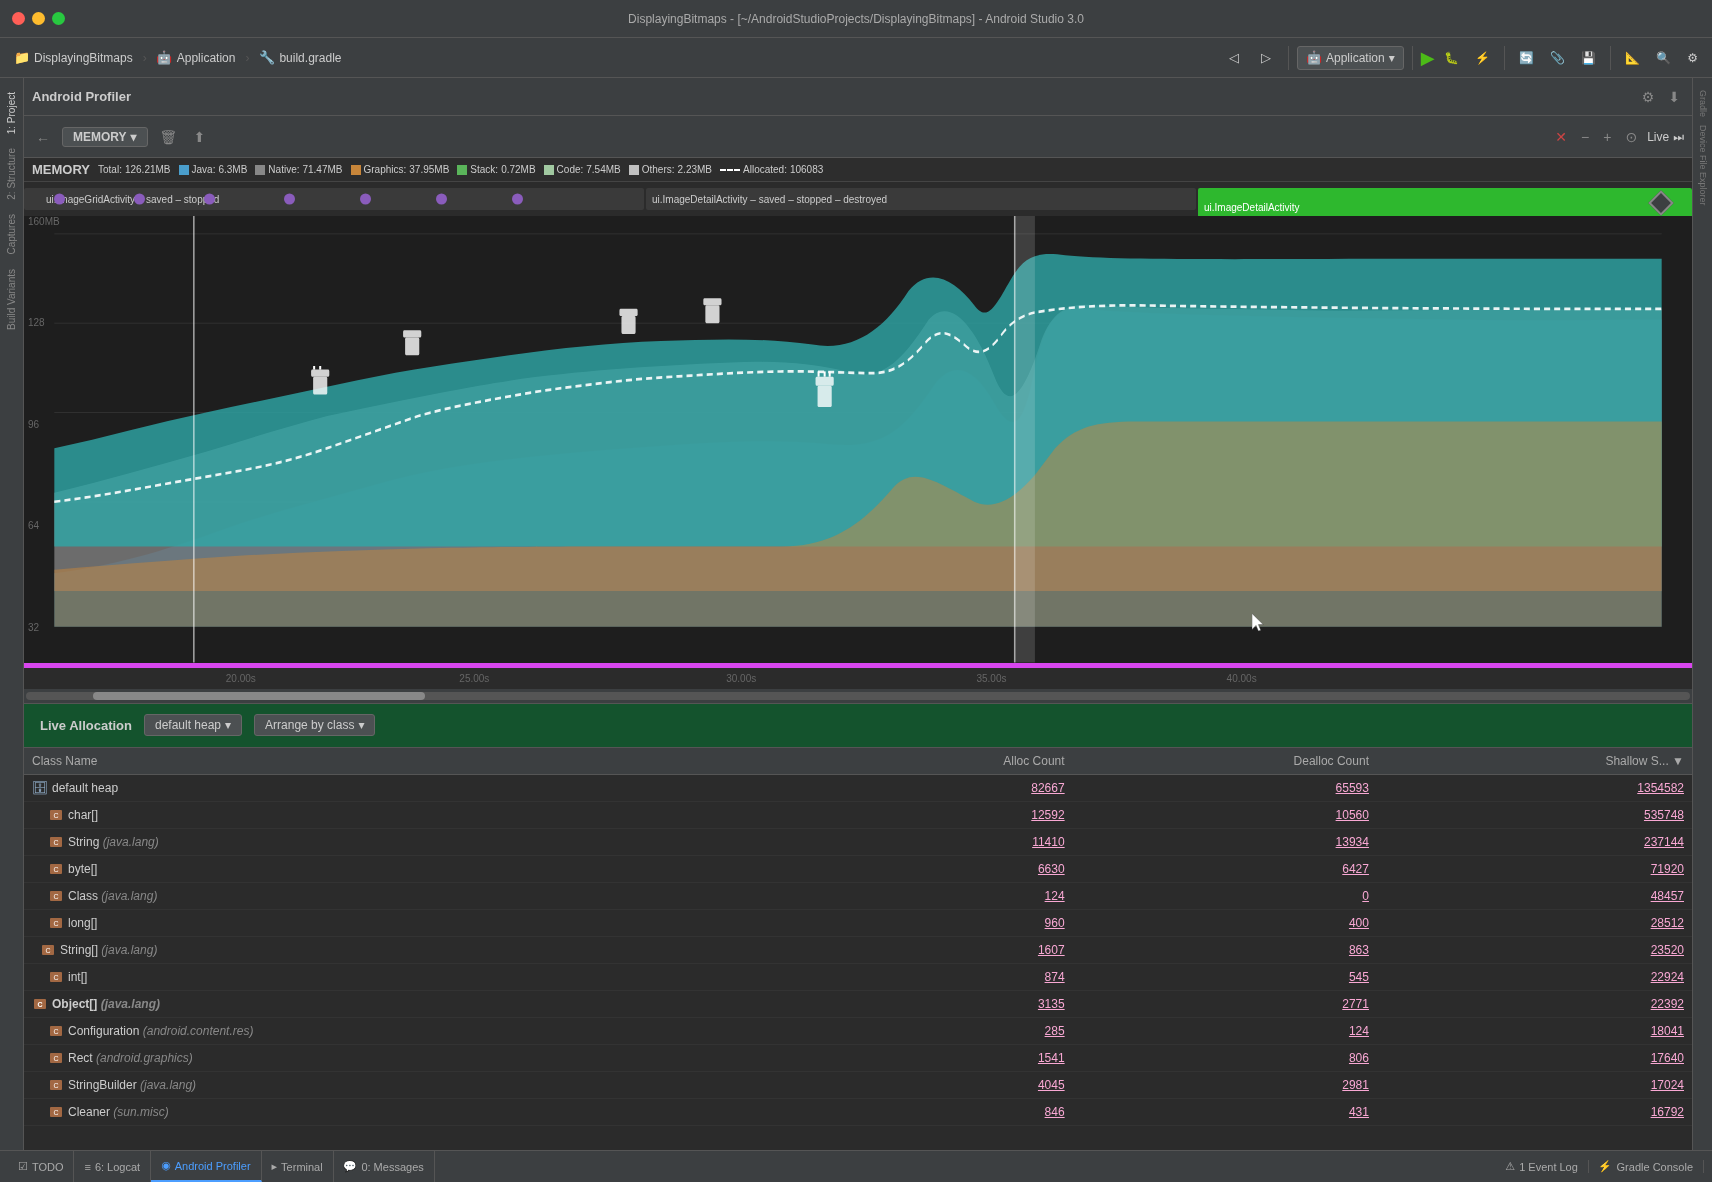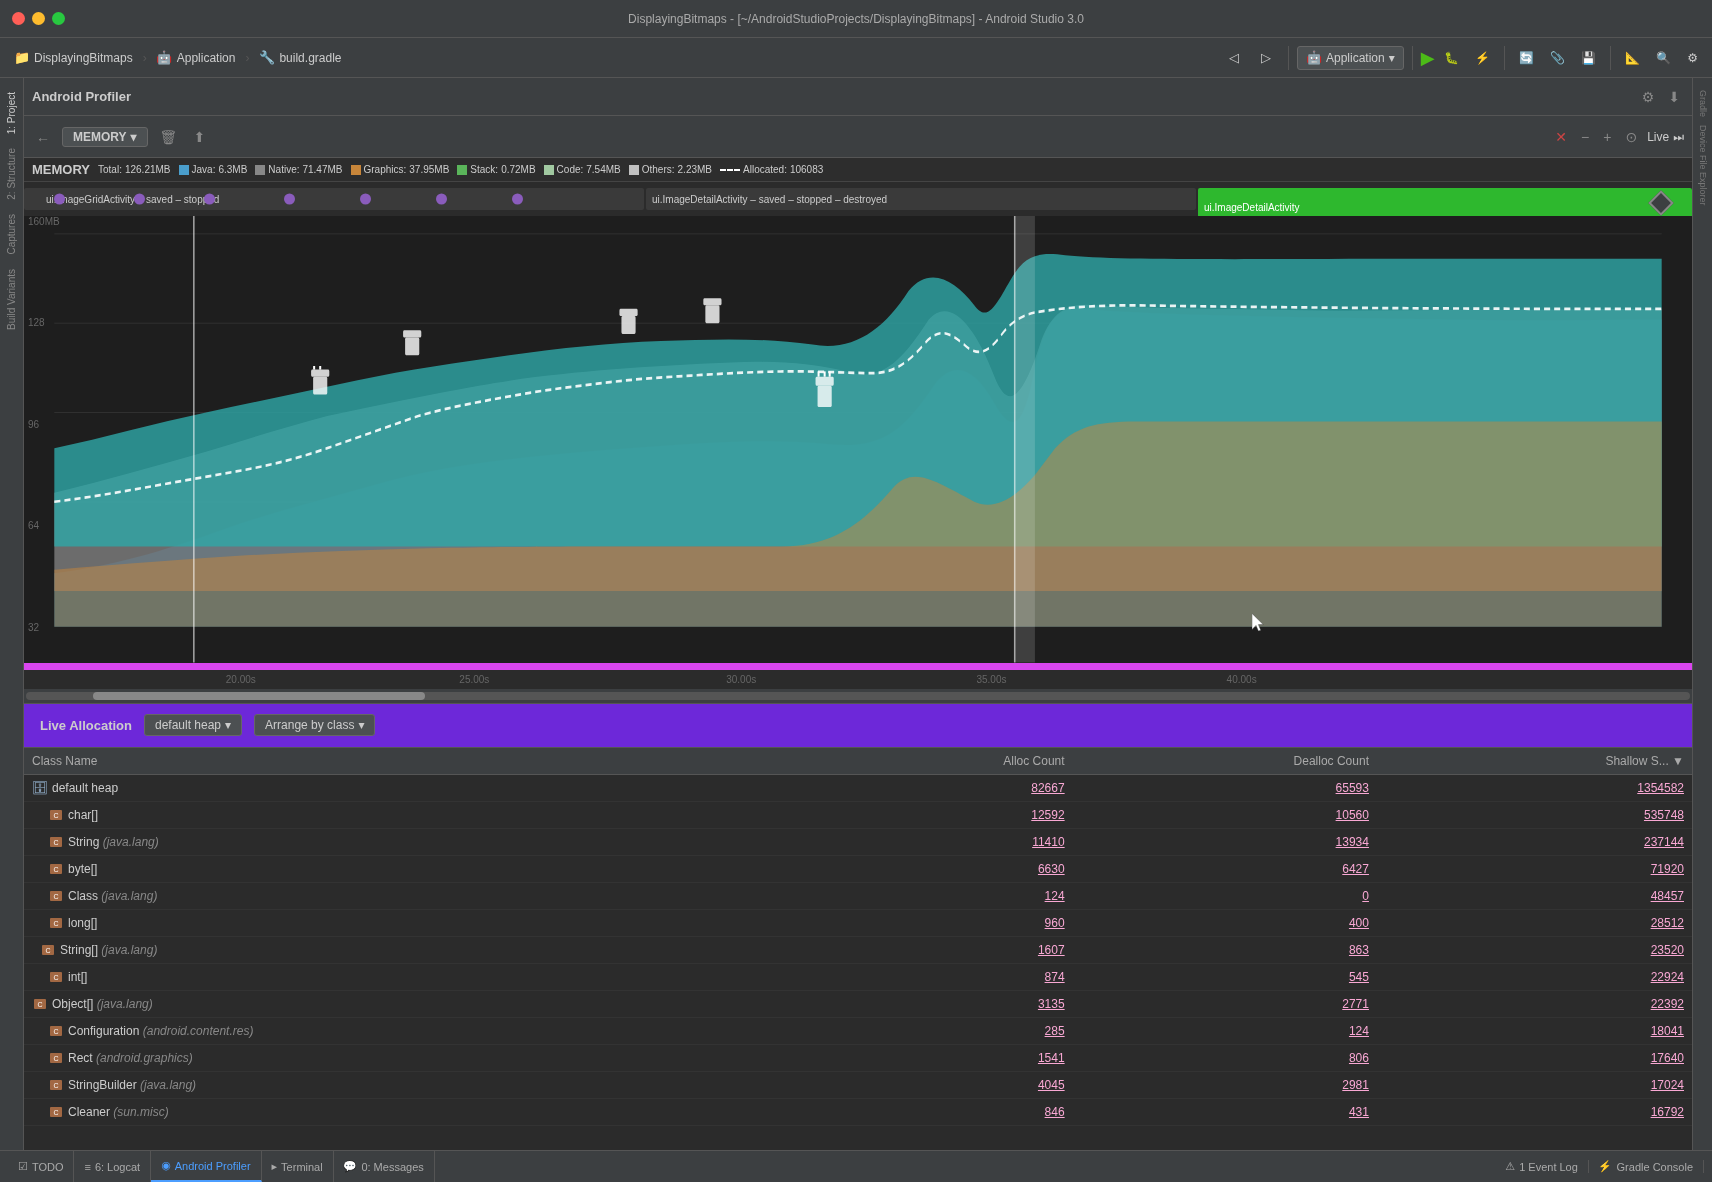--- a/index.html
+++ b/index.html
@@ -272,21 +272,21 @@
       flex: 1;
       display: flex;
       flex-direction: column;
       background: #2b2b2b;
       border-top: 1px solid #555;
     }
 
     
     .alloc-toolbar {
       height: 44px;
-      background: #6d28d9;
+      background: #14532d;
       display: flex;
       align-items: center;
       padding: 0 16px;
       gap: 12px;
       border-bottom: 1px solid #555;
     }
     .alloc-label { color: #ccc; font-size: 13px; font-weight: bold; }
     .alloc-select {
       background: #4c5052;
       border: 1px solid #666;
@@ -624,21 +624,21 @@
       </svg>
 
       
       <div style="position:absolute; right: 420px; bottom: 30px; width:20px; height:20px; pointer-events:none;">
         <svg viewBox="0 0 20 24" width="16" height="20">
           <polygon points="0,0 0,20 5,15 8,22 11,21 8,14 14,14" fill="white" stroke="#333" stroke-width="0.5"></polygon>
         </svg>
       </div>
     </div>
 
-    <div class="time-axis" style="background:#2b2b2b; position:relative; height:26px; border-top:7px solid #d946ef;">
+    <div class="time-axis" style="background:#2b2b2b; position:relative; height:26px; border-top:5px solid #d946ef;">
       <span class="time-tick" style="left:13%;">20.00s</span>
       <span class="time-tick" style="left:27%;">25.00s</span>
       <span class="time-tick" style="left:43%;">30.00s</span>
       <span class="time-tick" style="left:58%;">35.00s</span>
       <span class="time-tick" style="left:73%;">40.00s</span>
     </div>
 
     <div class="h-scrollbar">
       <div class="scrollbar-track">
         <div class="scrollbar-thumb"></div>
@@ -787,21 +787,21 @@
                       </svg>
                     </span>
                     <span>int[]</span>
                   </div>
                 </td>
                 <td>874</td>
                 <td>545</td>
                 <td>22924</td>
               </tr>
               <tr>
-                <td style="">
+                <td style=" font-weight: bold;">
                   <div class="class-name">
                     <span class="class-icon java">
                       <svg width="14" height="14" viewBox="0 0 14 14">
                         <rect x="1" y="2" width="12" height="10" rx="1" fill="#c0784a" opacity="0.8"></rect>
                         <text x="7" y="10" text-anchor="middle" font-size="7" fill="white">C</text>
                       </svg>
                     </span>
                     <span>Object[]<span class="italic"> (java.lang)</span></span>
                   </div>
                 </td>

